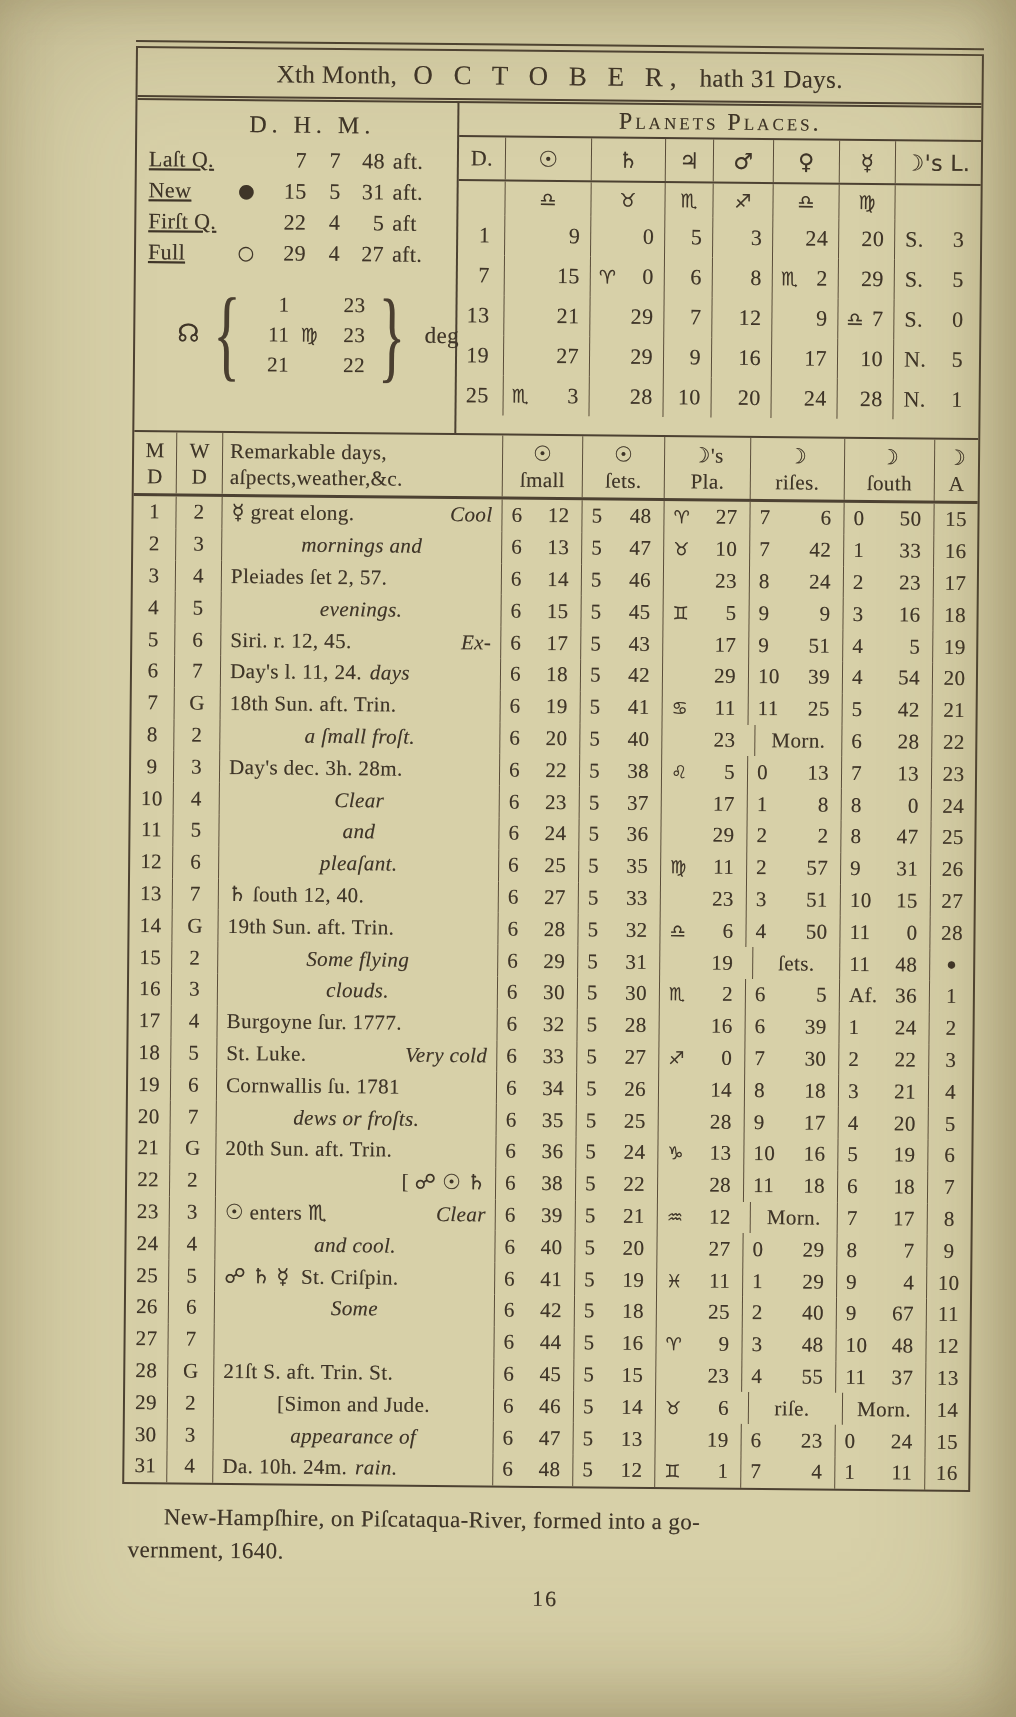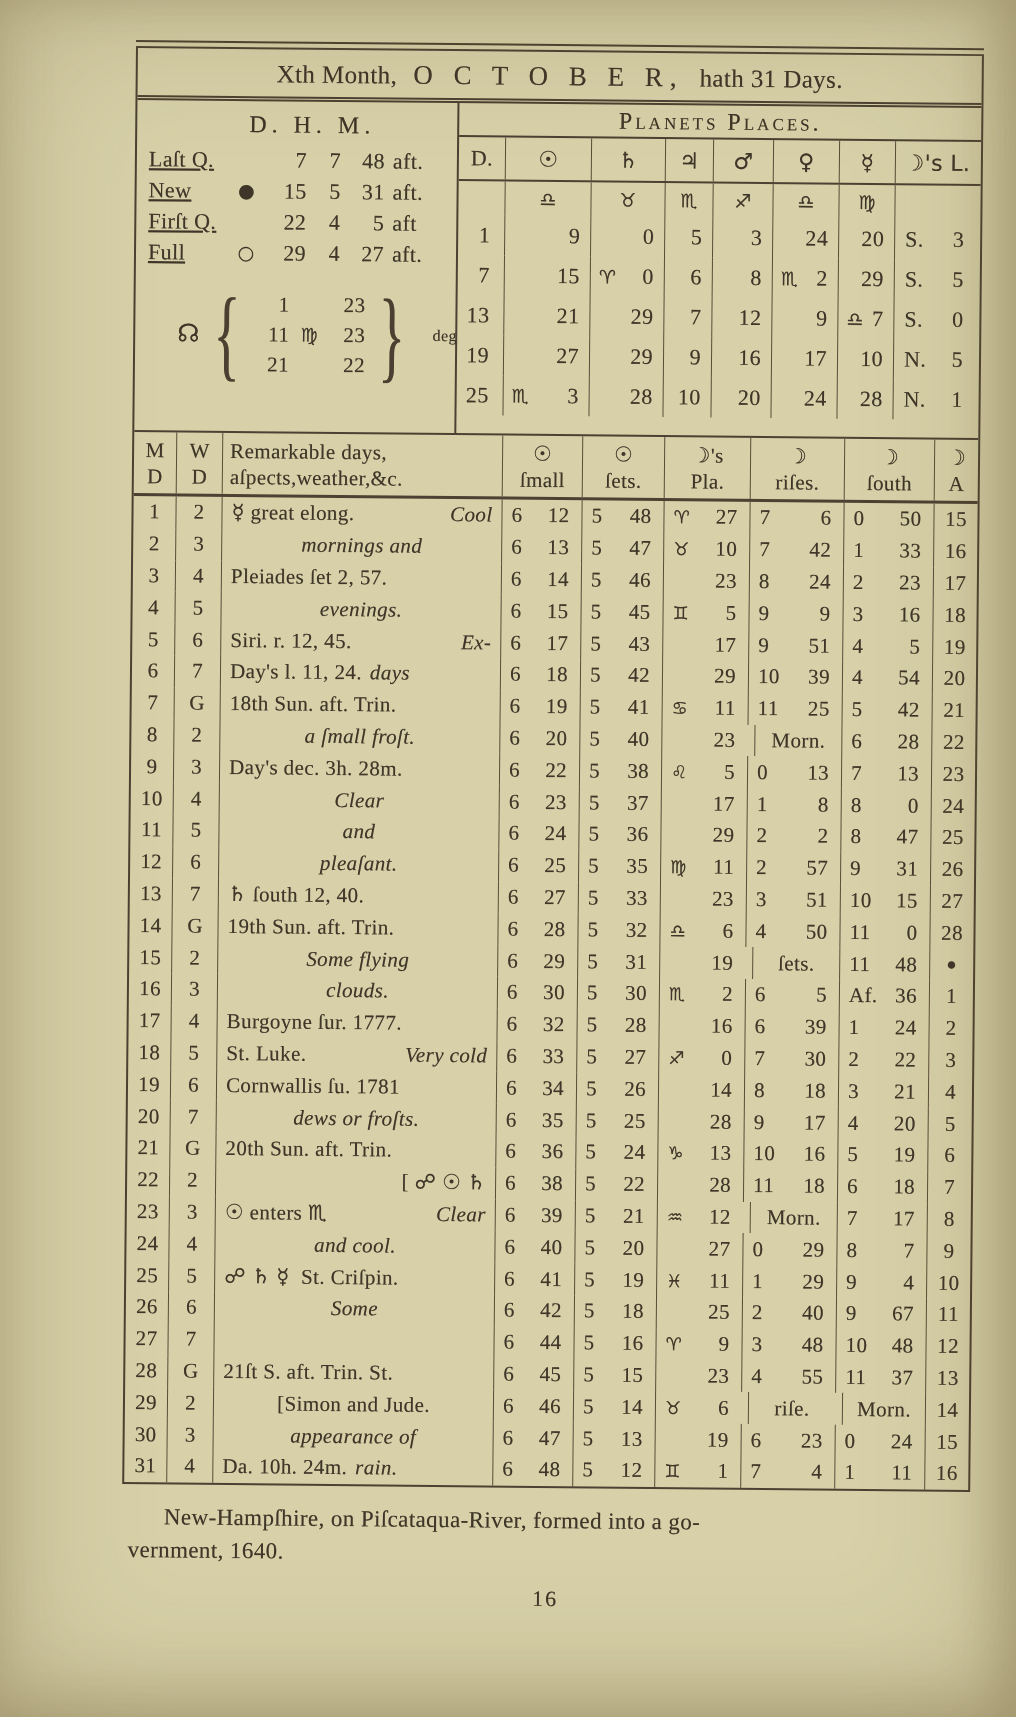--- a/index.html
+++ b/index.html
@@ -34,21 +34,21 @@
   .lun-phase{text-align:left;text-decoration:underline;}
   .lun-sym{text-align:center;font-size:19px;line-height:31px;}
   .lun-d,.lun-h,.lun-m{text-align:right;}
   .lun-suf{padding-left:8px;}
   .node{display:flex;align-items:center;margin:20px 0 0 30px;}
   .node-sym{font-size:25px;margin-right:2px;}
   .brace{font-size:102px;font-weight:300;line-height:.9;transform:scaleX(.55);color:#4a3f30;}
   .node-grid{display:grid;grid-template-columns:36px 40px 36px;font-size:21px;line-height:30px;margin:0 2px;}
   .node-cell{text-align:right;}
   .node-cell.sign{text-align:center;font-size:19px;}
-  .node-deg{font-size:16px;margin-left:16px;}
+  .node-deg{font-size:23px;margin-left:8px;}
 
   
   .planets{flex:1;display:flex;flex-direction:column;}
   .pp-heading{text-align:center;font-variant:small-caps;letter-spacing:3px;font-size:24px;
     padding:3px 0 2px;border-bottom:2px solid #4c4132;}
   .pp-grid{display:grid;grid-template-columns:46px 86px 74px 48px 60px 66px 56px 84px;}
   .pp-head-row{border-bottom:2px solid #4c4132;}
   .pp-cell{box-sizing:border-box;display:flex;align-items:center;justify-content:center;}
   .bl{border-left:1.6px solid #5a4c39;}
   .pp-head{height:42px;font-size:22px;}

